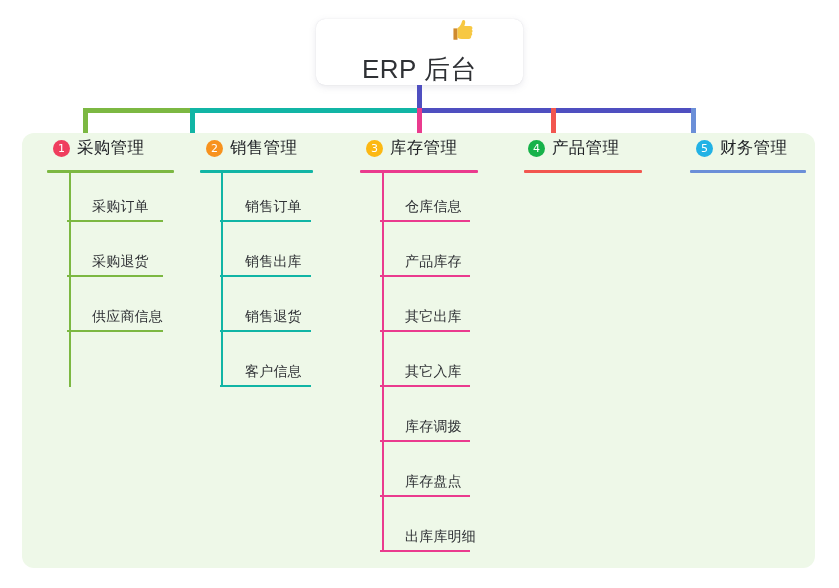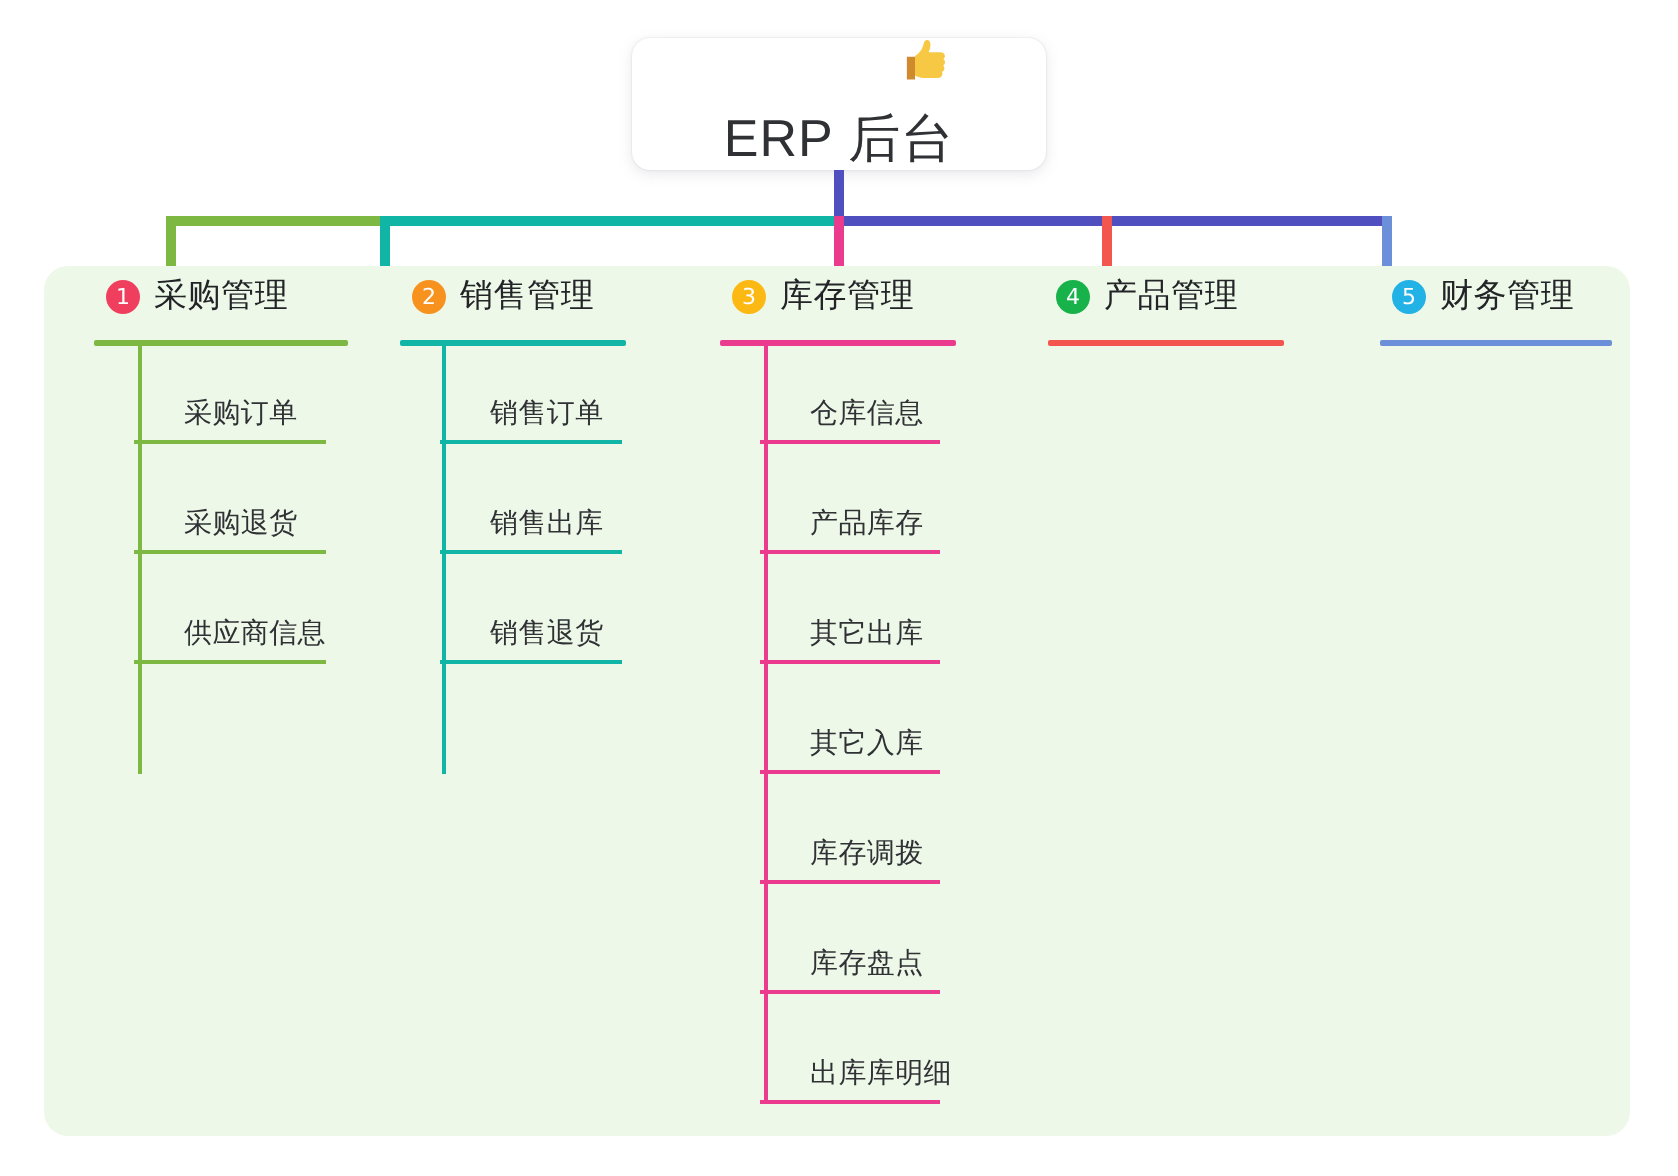--- a/index.html
+++ b/index.html
@@ -247,20 +247,24 @@
         <span class="item-rule ir-w2" style="background: rgb(17, 181, 165);"></span>
       </div>
       <div class="item">
         <span class="item-label">销售出库</span>
         <span class="item-rule ir-w2" style="background: rgb(17, 181, 165);"></span>
       </div>
       <div class="item">
         <span class="item-label">销售退货</span>
         <span class="item-rule ir-w2" style="background: rgb(17, 181, 165);"></span>
       </div>
+      <div class="item">
+        <span class="item-label">客户信息</span>
+        <span class="item-rule ir-w2" style="background: rgb(17, 181, 165);"></span>
+      </div>
     </div>
   </div>
 
   <div class="column col-3">
     <div class="col-header">
       <span class="badge" style="background: rgb(252, 184, 19);">3</span>
       <span class="col-title">库存管理</span>
     </div>
     <div class="header-rule hr-3" style="background: rgb(234, 59, 142);"></div>
     <div class="items">

